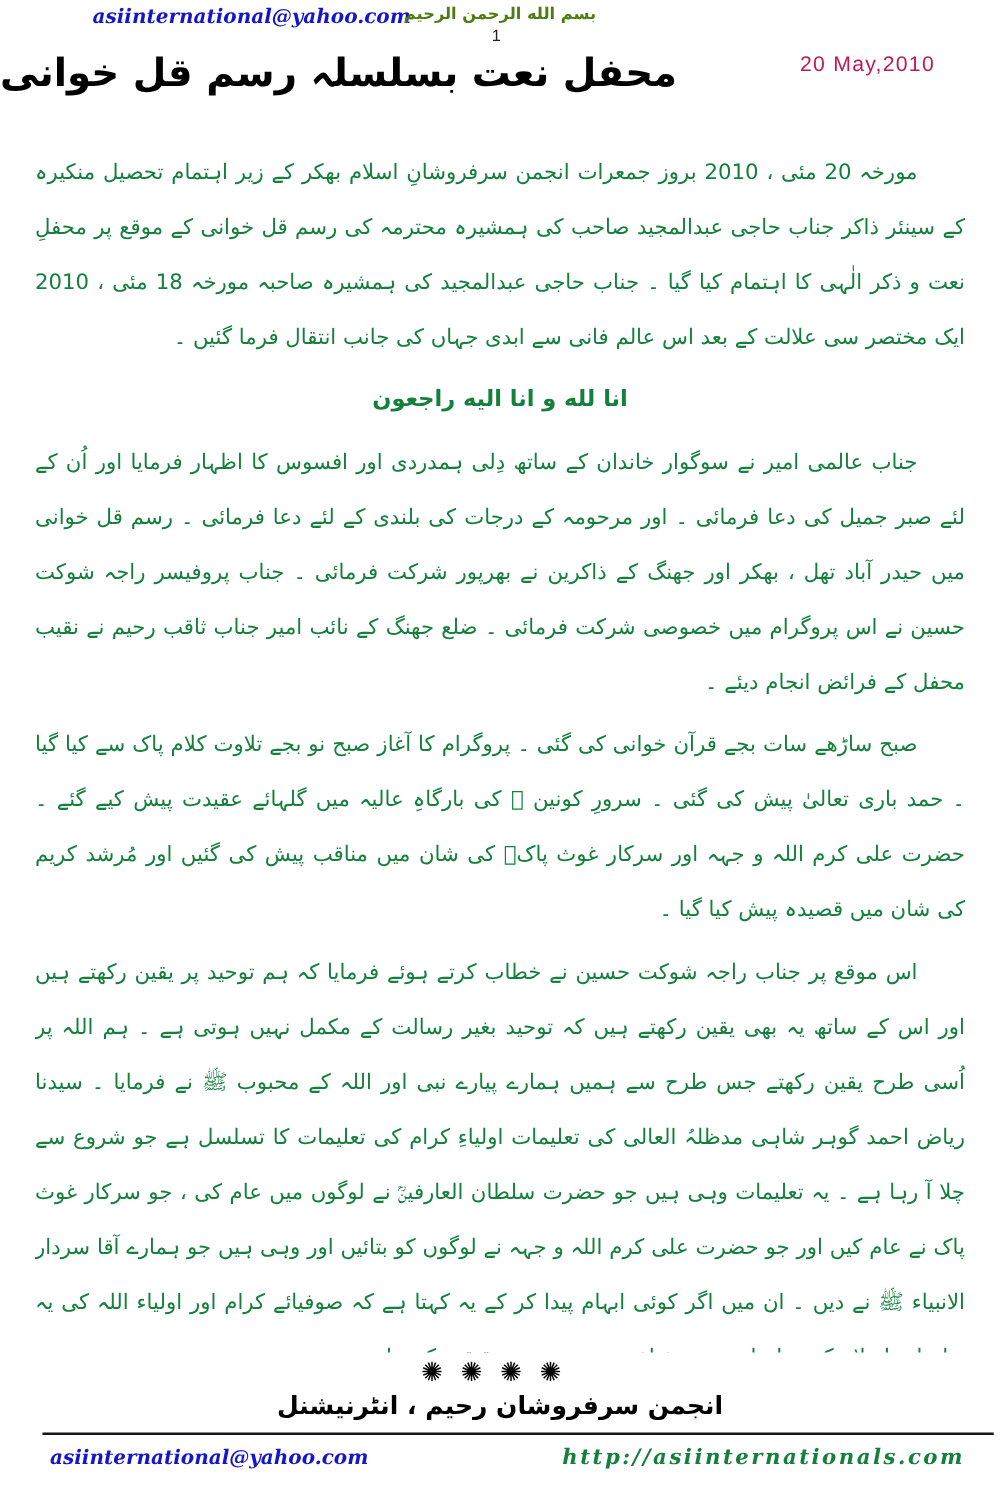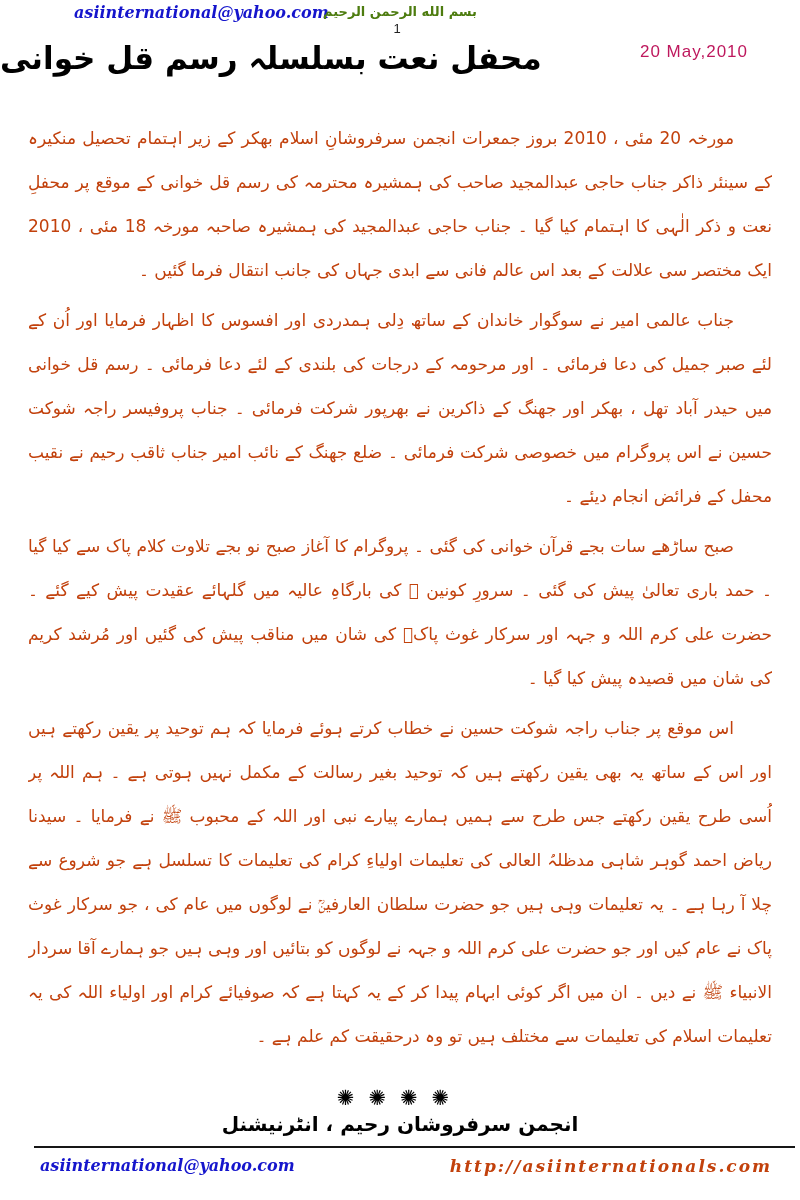--- a/index.html
+++ b/index.html
@@ -44,21 +44,21 @@
     font-size:17px;color:#be185d;
     letter-spacing:1px;
   }
   
   .body-text{
     position:absolute;left:28px;right:28px;top:116px;
     height:966px;overflow:hidden;
     direction:rtl;
     text-align:justify;
     font-size:17px;line-height:44px;
-    color:#c2410c;
+    color:#15803d;
   }
   .para{margin:0 0 6px 0;text-indent:38px;}
   .center-line{
     text-align:center;
     font-weight:bold;font-size:18px;
     margin:6px 0;
     text-indent:0;
   }
   
   .stars{
@@ -81,41 +81,42 @@
     position:absolute;left:40px;top:1156px;
     font-family:"DejaVu Serif", serif;
     font-style:italic;font-weight:bold;
     font-size:16px;color:#1515cc;
     text-decoration:none;
   }
   .footer-site{
     position:absolute;right:28px;top:1156px;
     font-family:"DejaVu Serif", serif;
     font-style:italic;font-weight:bold;
-    font-size:17px;color:#c2410c;
+    font-size:17px;color:#15803d;
     letter-spacing:2px;
     text-decoration:none;
   }
 </style>
 </head>
 <body>
 
 <a class="top-email" href="#">asiinternational@yahoo.com</a>
 
 <div class="bismillah">بسم الله الرحمن الرحيم</div>
 
 <div class="page-number">1</div>
 
 <div class="doc-title">محفل نعت بسلسلہ رسم قل خوانی</div>
 
 <div class="doc-date">20  May,2010</div>
 
 <div class="body-text">
   <p class="para">مورخہ 20 مئی ، 2010 بروز جمعرات انجمن سرفروشانِ اسلام بھکر کے زیر اہتمام تحصیل منکیرہ کے سینئر ذاکر جناب حاجی عبدالمجید صاحب کی ہمشیرہ محترمہ کی رسم قل خوانی کے موقع پر محفلِ نعت و ذکر الٰہی کا اہتمام کیا گیا ۔ جناب حاجی عبدالمجید کی ہمشیرہ صاحبہ مورخہ 18 مئی ، 2010 ایک مختصر سی علالت کے بعد اس عالم فانی سے ابدی جہاں کی جانب انتقال فرما گئیں ۔</p>
 
+  <p class="para center-line">انا لله و انا اليه راجعون</p>
 
   <p class="para">جناب عالمی امیر نے سوگوار خاندان کے ساتھ دِلی ہمدردی اور افسوس کا اظہار فرمایا اور اُن کے لئے صبر جمیل کی دعا فرمائی ۔ اور مرحومہ کے درجات کی بلندی کے لئے دعا فرمائی ۔ رسم قل خوانی میں حیدر آباد تھل ، بھکر اور جھنگ کے ذاکرین نے بھرپور شرکت فرمائی ۔ جناب پروفیسر راجہ شوکت حسین نے اس پروگرام میں خصوصی شرکت فرمائی ۔ ضلع جھنگ کے نائب امیر جناب ثاقب رحیم نے نقیب محفل کے فرائض انجام دیئے ۔</p>
 
   <p class="para">صبح ساڑھے سات بجے قرآن خوانی کی گئی ۔ پروگرام کا آغاز صبح نو بجے تلاوت کلام پاک سے کیا گیا ۔ حمد باری تعالیٰ پیش کی گئی ۔ سرورِ کونین ﷺ کی بارگاہِ عالیہ میں گلہائے عقیدت پیش کیے گئے ۔ حضرت علی کرم اللہ و جہہ اور سرکار غوث پاکؓ کی شان میں مناقب پیش کی گئیں اور مُرشد کریم کی شان میں قصیدہ پیش کیا گیا ۔</p>
 
   <p class="para">اس موقع پر جناب راجہ شوکت حسین نے خطاب کرتے ہوئے فرمایا کہ ہم توحید پر یقین رکھتے ہیں اور اس کے ساتھ یہ بھی یقین رکھتے ہیں کہ توحید بغیر رسالت کے مکمل نہیں ہوتی ہے ۔ ہم اللہ پر اُسی طرح یقین رکھتے جس طرح سے ہمیں ہمارے پیارے نبی اور اللہ کے محبوب ﷺ نے فرمایا ۔ سیدنا ریاض احمد گوہر شاہی مدظلہُ العالی کی تعلیمات اولیاءِ کرام کی تعلیمات کا تسلسل ہے جو شروع سے چلا آ رہا ہے ۔ یہ تعلیمات وہی ہیں جو حضرت سلطان العارفینؒ نے لوگوں میں عام کی ، جو سرکار غوث پاک نے عام کیں اور جو حضرت علی کرم اللہ و جہہ نے لوگوں کو بتائیں اور وہی ہیں جو ہمارے آقا سردار الانبیاء ﷺ نے دیں ۔ ان میں اگر کوئی ابہام پیدا کر کے یہ کہتا ہے کہ صوفیائے کرام اور اولیاء اللہ کی یہ تعلیمات اسلام کی تعلیمات سے مختلف ہیں تو وہ درحقیقت کم علم ہے ۔</p>
 
 </div>
 
 <div class="stars">✺✺✺✺</div>

